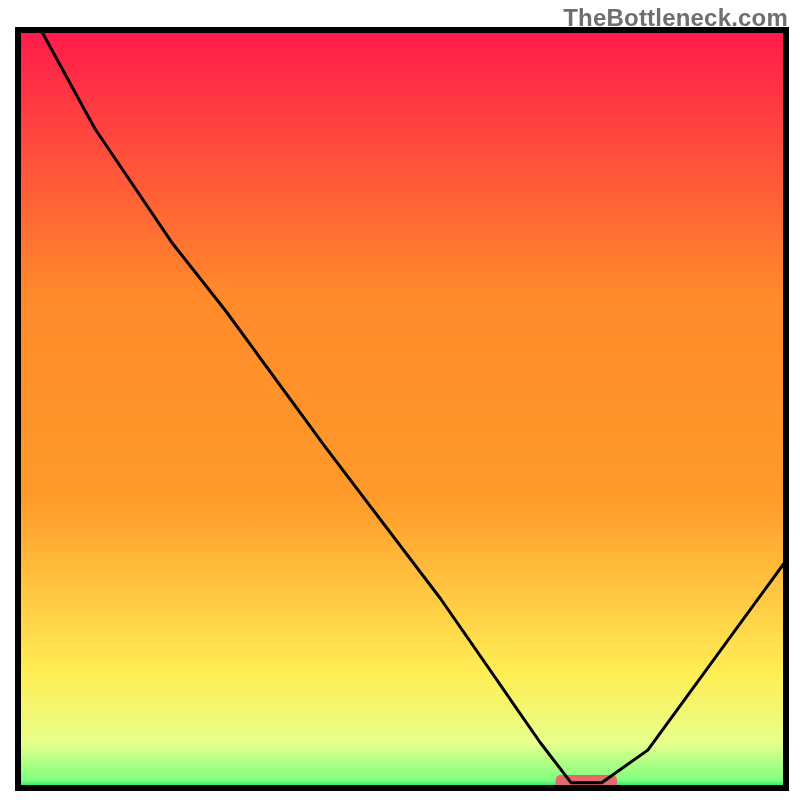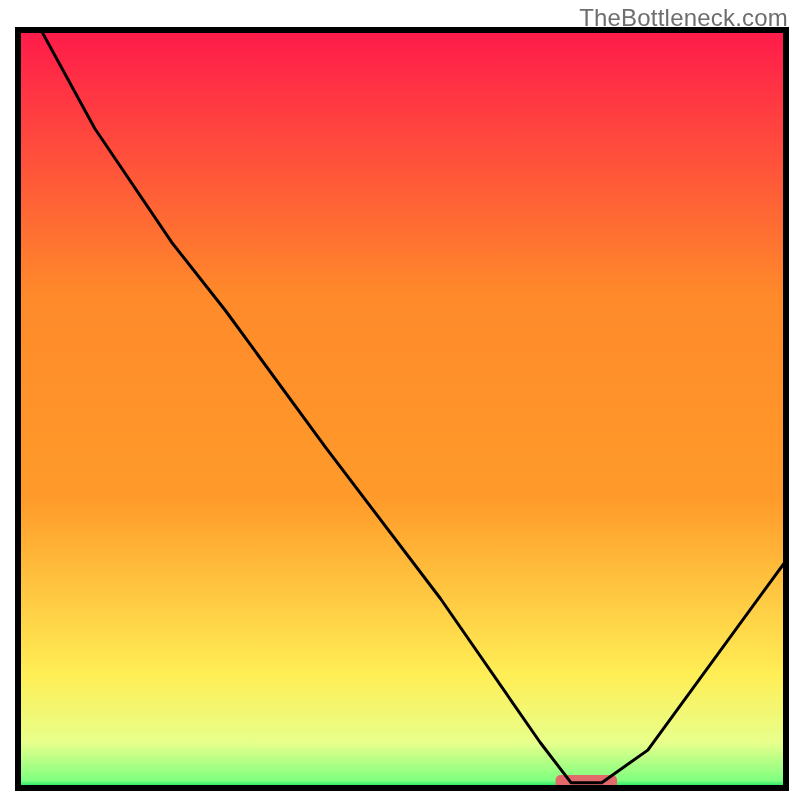--- a/index.html
+++ b/index.html
@@ -13,21 +13,21 @@
   .wrap {
     position: relative;
     width: 800px;
     height: 800px;
   }
   .watermark {
     position: absolute;
     top: 4px;
     right: 12px;
     font-size: 24px;
-    font-weight: 400;
+    font-weight: 700;
     color: #6e6e6e;
     letter-spacing: 0.2px;
     user-select: none;
   }
   svg {
     display: block;
   }
 </style>
 </head>
 <body>

